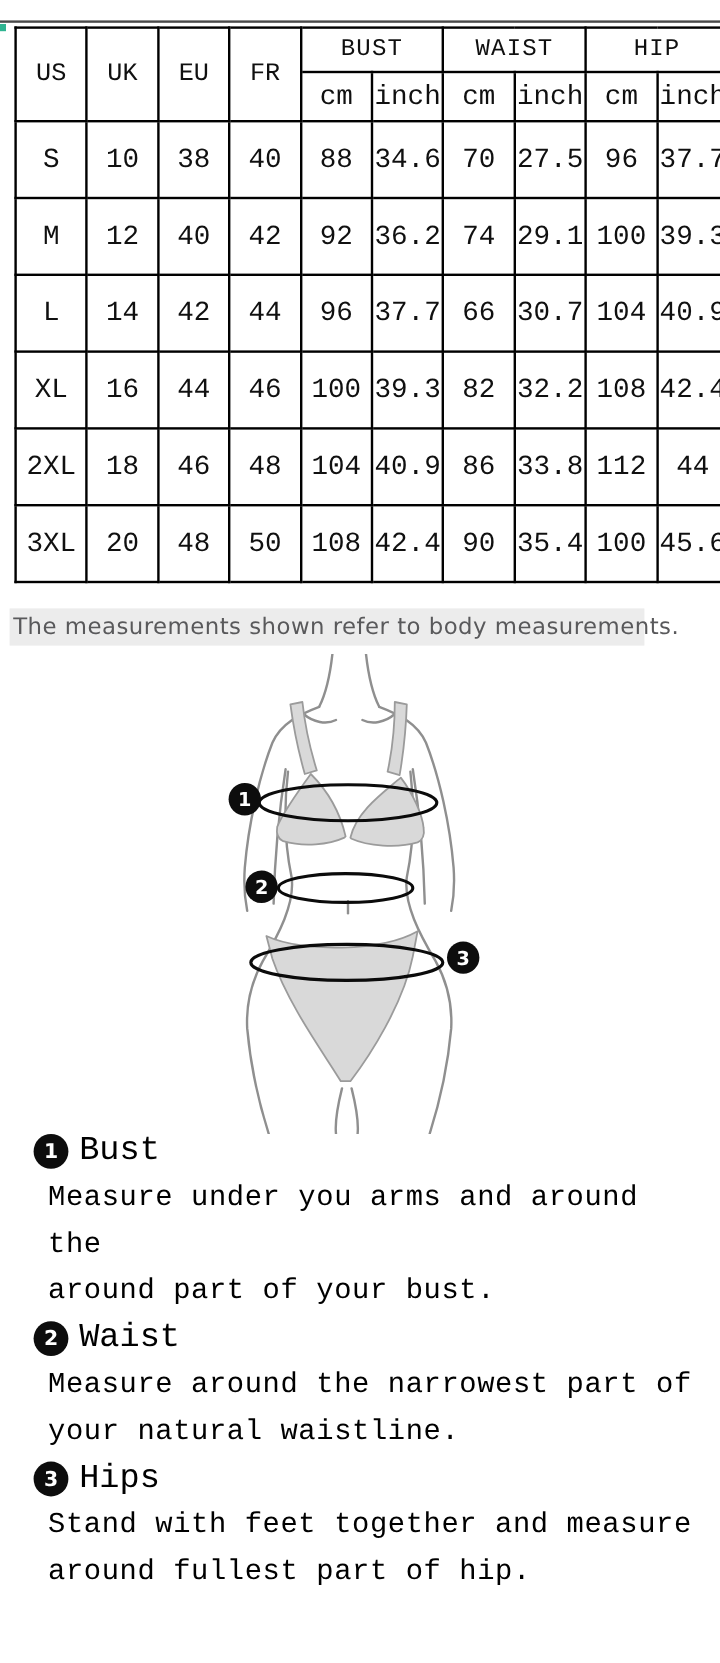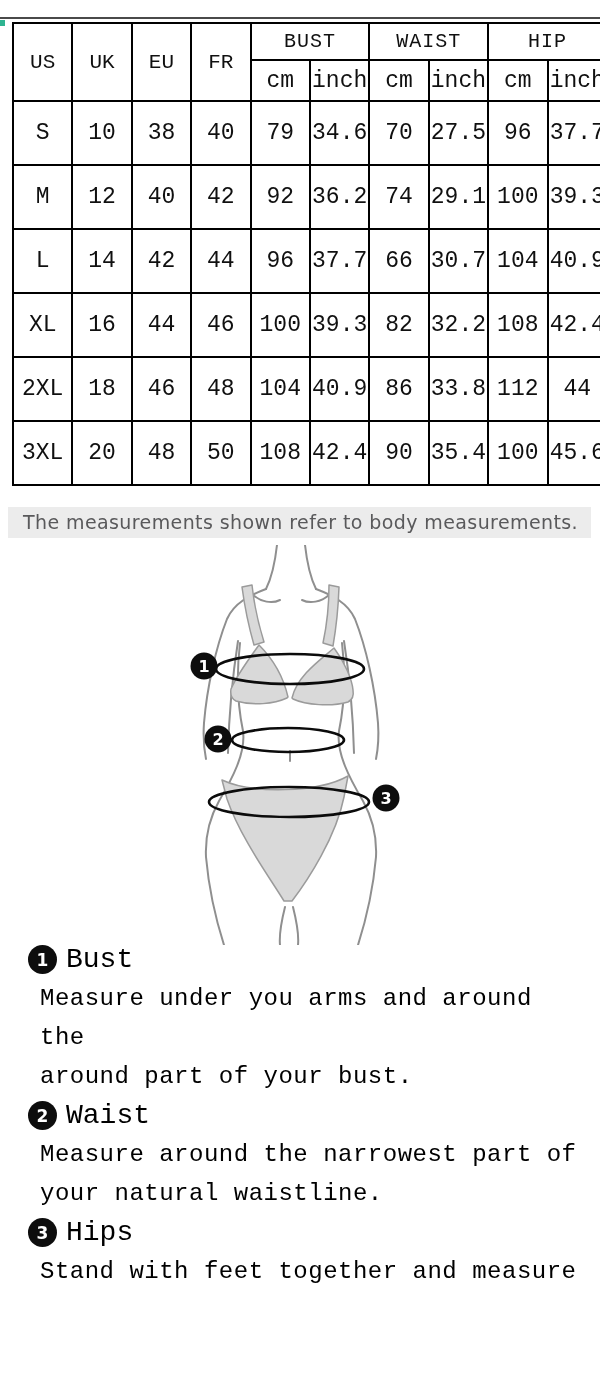--- a/index.html
+++ b/index.html
@@ -19,23 +19,23 @@
   tr.hrow1 { height:37px; }
   tr.hrow2 { height:41px; }
   tr.drow  { height:64px; }
   th.region { font-size:21px; }
   th.group  { font-size:20px; letter-spacing:1px; }
   th.unit   { font-size:23px; }
   td.val    { font-size:23px; }
 
   
   .note-bar {
-    position:absolute; left:8px; top:507px; width:583px; height:31px;
+    position:absolute; left:8px; top:507px; width:529px; height:31px;
     background:#ececec; color:#59595b; font-family:"DejaVu Sans","Liberation Sans",sans-serif;
-    font-size:19px; line-height:31px; padding-left:15px; letter-spacing:0.4px;
+    font-size:19px; line-height:31px; padding-left:3px; letter-spacing:0.4px;
     white-space:nowrap; box-sizing:border-box;
   }
 
   
   svg.figure { position:absolute; left:0; top:545px; width:600px; height:400px; }
 
   
   .instructions { position:absolute; left:28px; top:940px; width:560px; color:#000; }
   .sec-head { display:flex; align-items:center; gap:9px; height:39px; font-size:28px; }
   .badge-inline {
@@ -70,21 +70,21 @@
       <th class="unit">cm</th>
       <th class="unit">inch</th>
       <th class="unit">cm</th>
       <th class="unit">inch</th>
     </tr>
     <tr class="drow">
       <td class="val">S</td>
       <td class="val">10</td>
       <td class="val">38</td>
       <td class="val">40</td>
-      <td class="val">79</td>
+      <td class="val">88</td>
       <td class="val">34.6</td>
       <td class="val">70</td>
       <td class="val">27.5</td>
       <td class="val">96</td>
       <td class="val">37.7</td>
     </tr>
     <tr class="drow">
       <td class="val">M</td>
       <td class="val">12</td>
       <td class="val">40</td>
@@ -205,15 +205,16 @@
       <span>Waist</span>
     </div>
     <p class="sec-body">Measure around the narrowest part of</p>
     <p class="sec-body">your natural waistline.</p>
 
     <div class="sec-head">
       <span class="badge-inline">3</span>
       <span>Hips</span>
     </div>
     <p class="sec-body">Stand with feet together and measure</p>
+    <p class="sec-body">around fullest part of hip.</p>
   </div>
 
 </div>
 
 </body></html>

